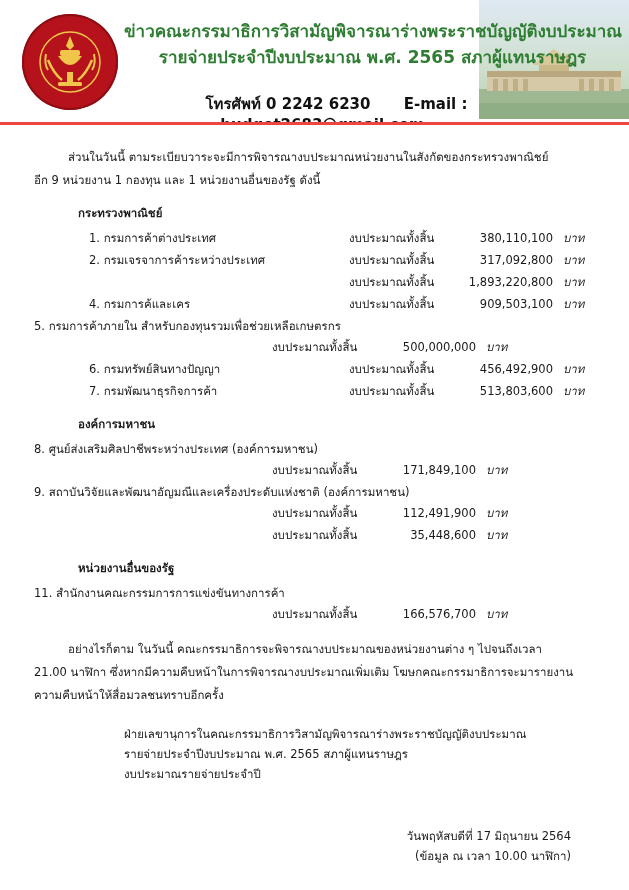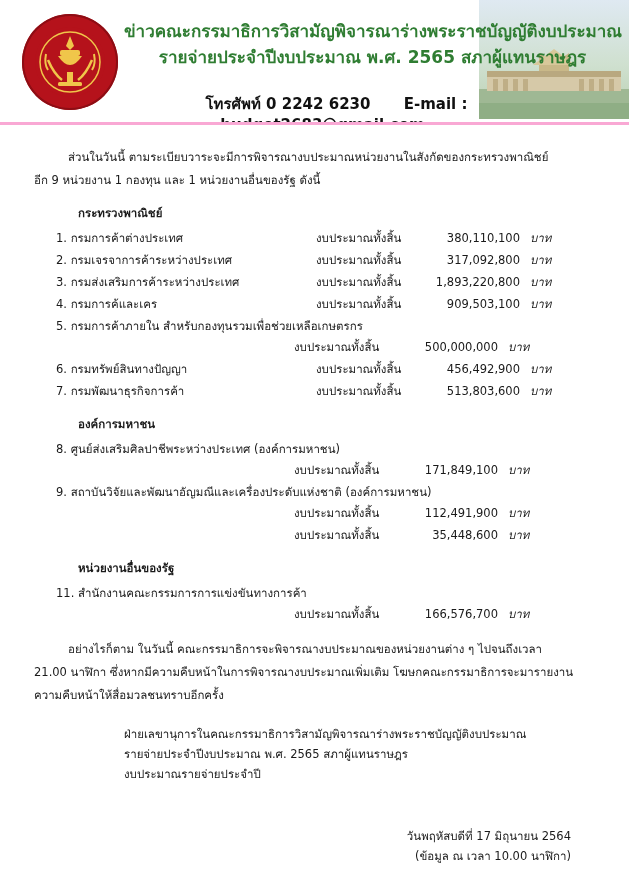--- a/index.html
+++ b/index.html
@@ -13,21 +13,21 @@
     font-family: "DejaVu Sans", "Liberation Sans", sans-serif;
     color: #1a1a1a;
     position: relative;
     overflow: hidden;
   }
 
   
   .header {
     position: relative;
     height: 122px;
-    border-bottom: 3px solid #f9a8d4;
+    border-bottom: 3px solid #ef4444;
     overflow: hidden;
   }
   .header-bg-left {
     position: absolute;
     left: 0; top: 0;
     width: 120px; height: 119px;
     background: #ffffff;
   }
   .header-bg-right {
     position: absolute;
@@ -94,20 +94,21 @@
   .section-head {
     font-weight: bold;
     margin: 12px 0 4px 44px;
   }
 
   .item {
     display: flex;
     align-items: baseline;
     margin-left: 22px;
     margin-bottom: 1px;
+    justify-content: flex-end;
   }
   .item-name {
     flex: 0 0 auto;
     min-width: 260px;
     white-space: nowrap;
   }
   .item-label {
     flex: 0 0 auto;
     width: 108px;
     text-align: left;
@@ -120,21 +121,20 @@
   }
   .item-unit {
     flex: 0 0 auto;
     width: 32px;
     text-align: left;
     font-style: italic;
   }
 
   
   .item-wide {
-    margin-left: 22px;
     margin-bottom: 1px;
   }
   .item-wide .name-line {
     white-space: nowrap;
   }
   .item-wide .amount-line {
     display: flex;
     align-items: baseline;
     margin-left: 238px;
   }
@@ -224,21 +224,20 @@
     </div>
 
     <div class="item">
       <span class="item-name"><span>2.</span>&nbsp;<span>กรมเจรจาการค้าระหว่างประเทศ</span></span>
       <span class="item-label">งบประมาณทั้งสิ้น</span>
       <span class="item-amount">317,092,800</span>
       <span class="item-unit">บาท</span>
     </div>
 
     <div class="item">
-      <span class="item-name"><span>3.</span>&nbsp;<span>กรมส่งเสริมการค้าระหว่างประเทศ</span></span>
       <span class="item-label">งบประมาณทั้งสิ้น</span>
       <span class="item-amount">1,893,220,800</span>
       <span class="item-unit">บาท</span>
     </div>
 
     <div class="item">
       <span class="item-name"><span>4.</span>&nbsp;<span>กรมการค้และเคร</span></span>
       <span class="item-label">งบประมาณทั้งสิ้น</span>
       <span class="item-amount">909,503,100</span>
       <span class="item-unit">บาท</span>

